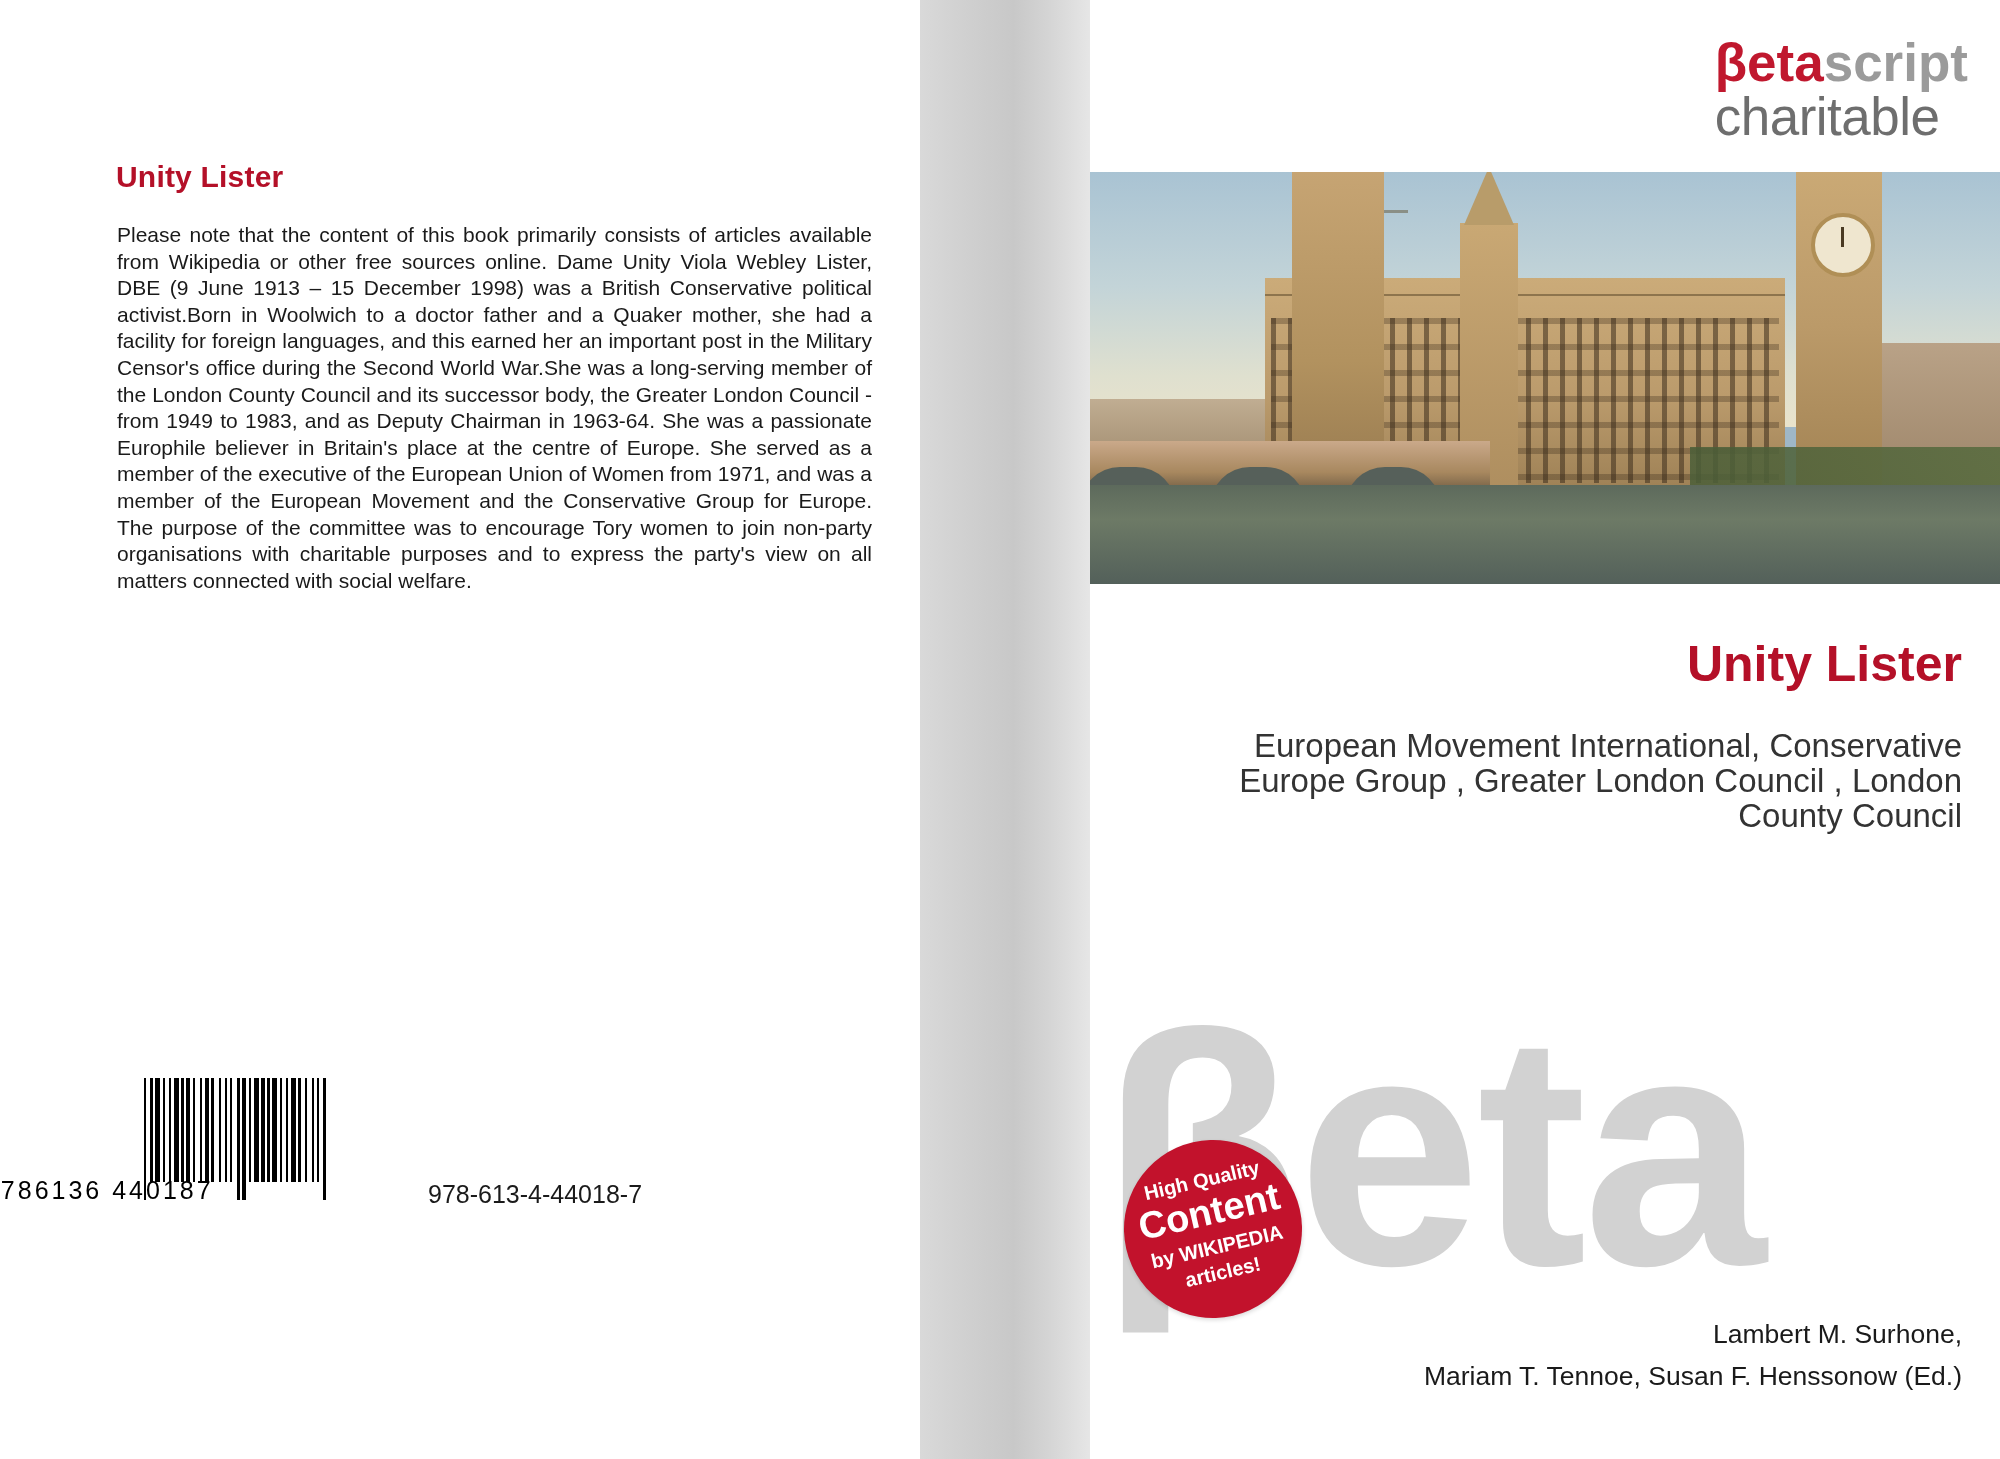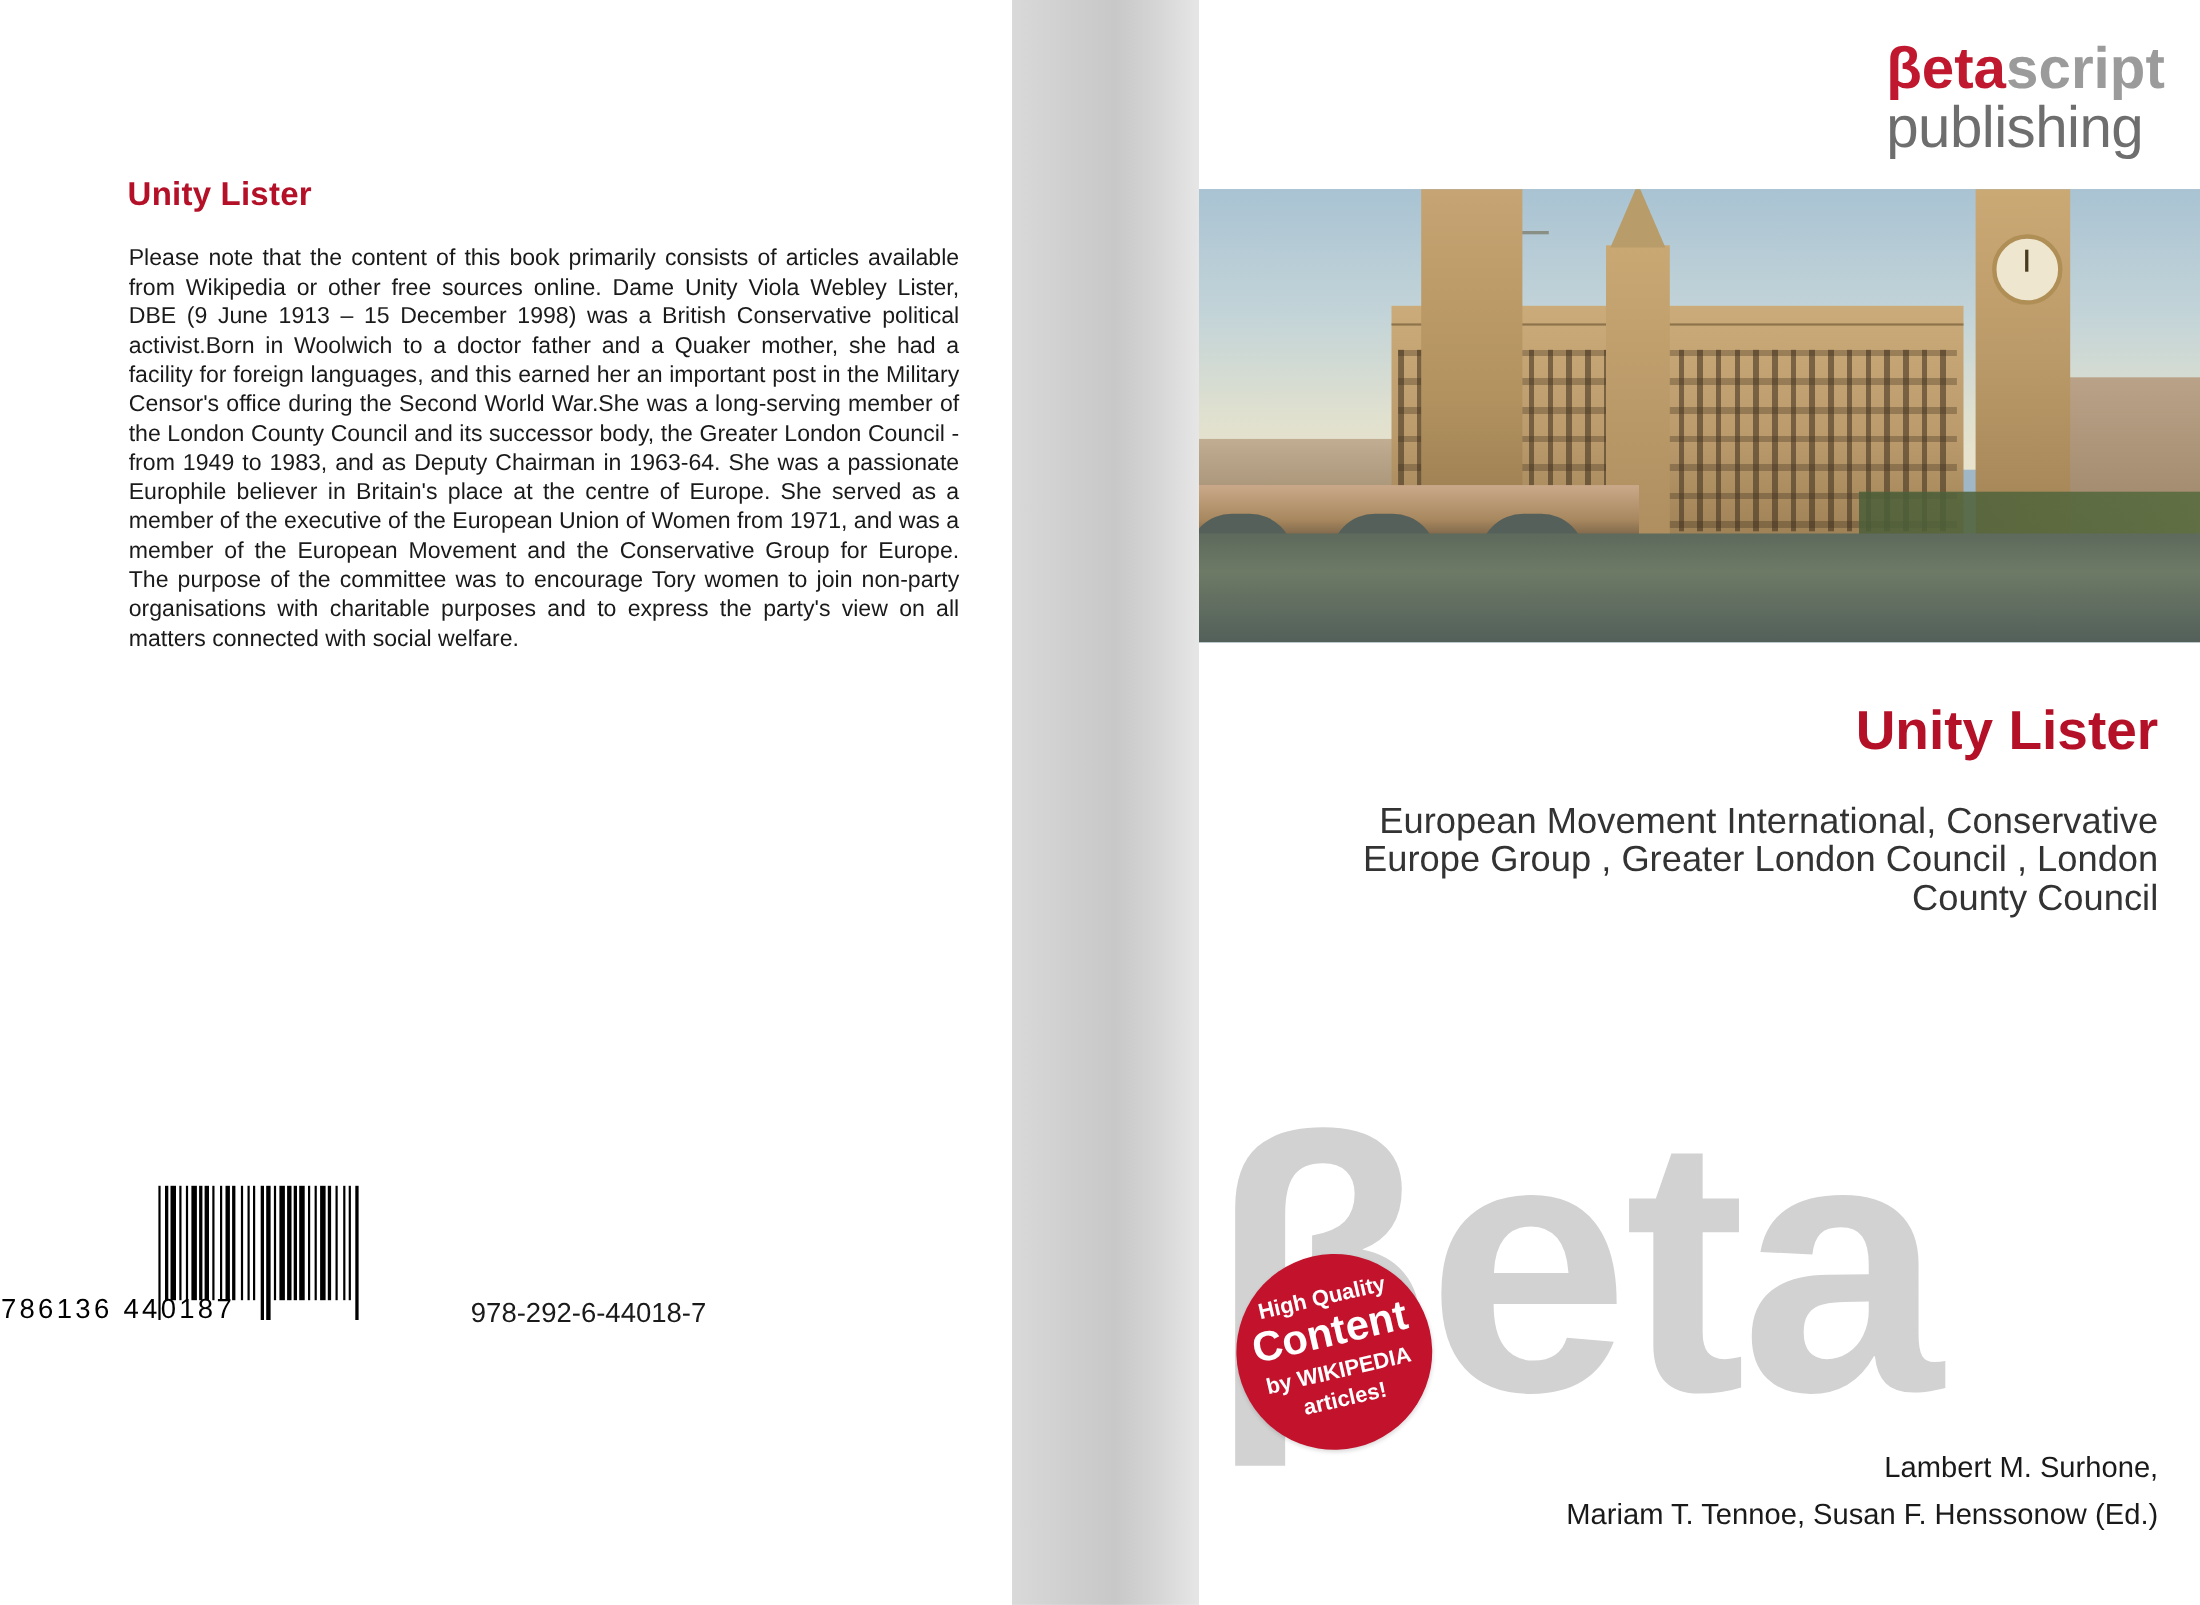--- a/index.html
+++ b/index.html
@@ -321,32 +321,32 @@
           <i style="left: 142px; width: 2px;"></i>
           <i style="left: 147px; width: 5px;"></i>
           <i style="left: 154px; width: 3px;"></i>
           <i style="left: 161px; width: 2px;"></i>
           <i style="left: 168px; width: 2px;"></i>
           <i style="left: 173px; width: 2px;"></i>
           <i class="tall" style="left: 179px; width: 3px;"></i>
         </div>
     </div>
     <div class="barcode-digits">9 786136 440187</div>
-    <div class="isbn-text">978-292-6-44018-7</div>
+    <div class="isbn-text">978-613-4-44018-7</div>
   </div>
 
   <div class="spine"></div>
 
   <div class="front">
 
     <div class="beta-watermark">βeta</div>
 
     <div class="logo">
       <div class="l1"><span class="beta">βeta</span><span>script</span></div>
-      <div class="l2">publishing</div>
+      <div class="l2">charitable</div>
     </div>
 
     <div class="cover-photo">
       <div class="sky"></div>
       <div class="crane"></div>
       <div class="lowbuild"></div>
       <div class="palace">
         <div class="palace-windows"></div>
       </div>
       <div class="victoria-tower">

